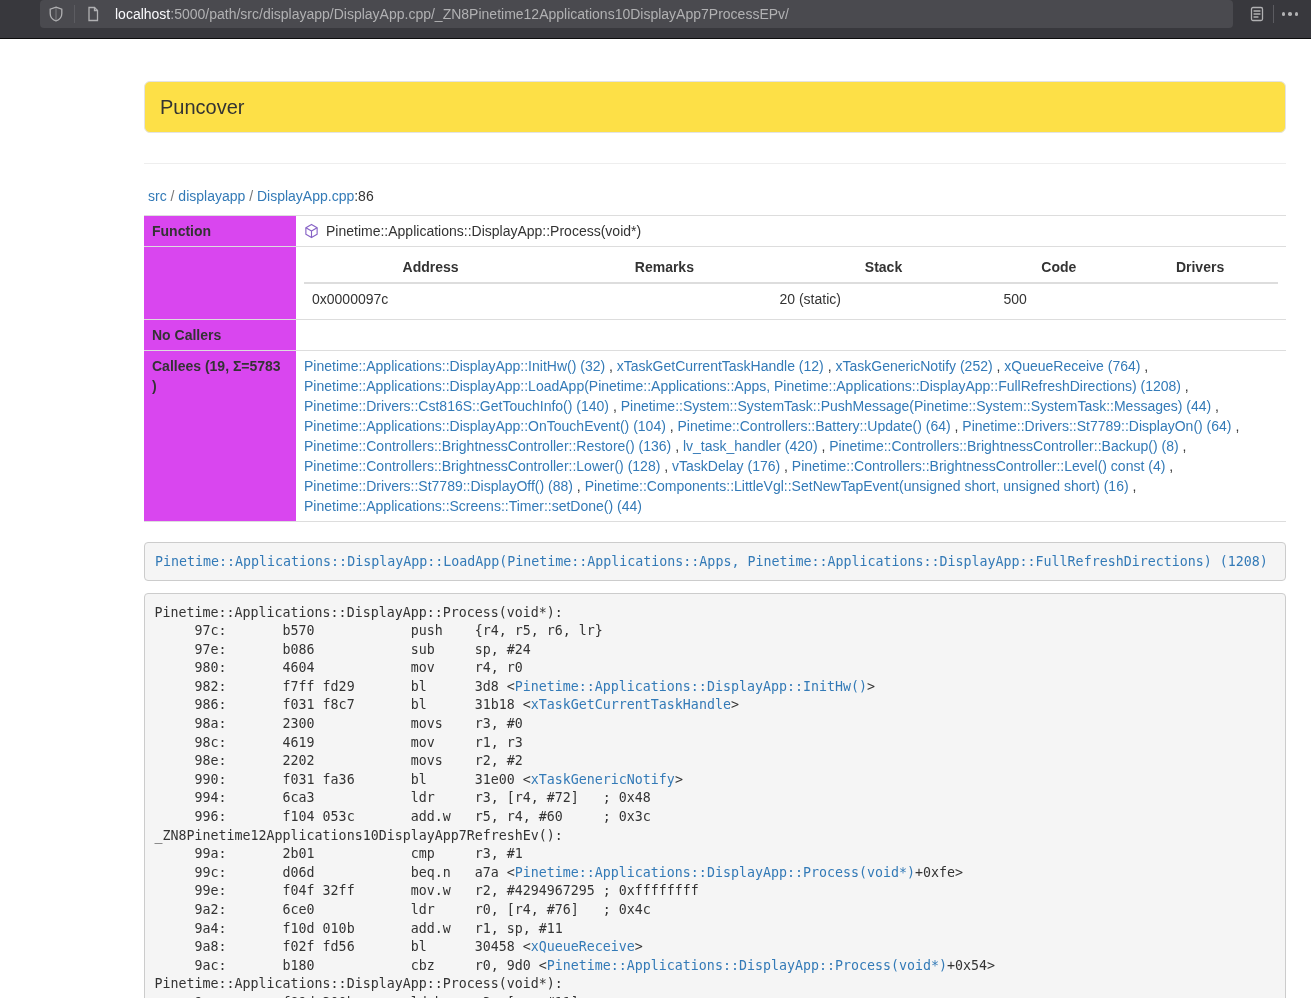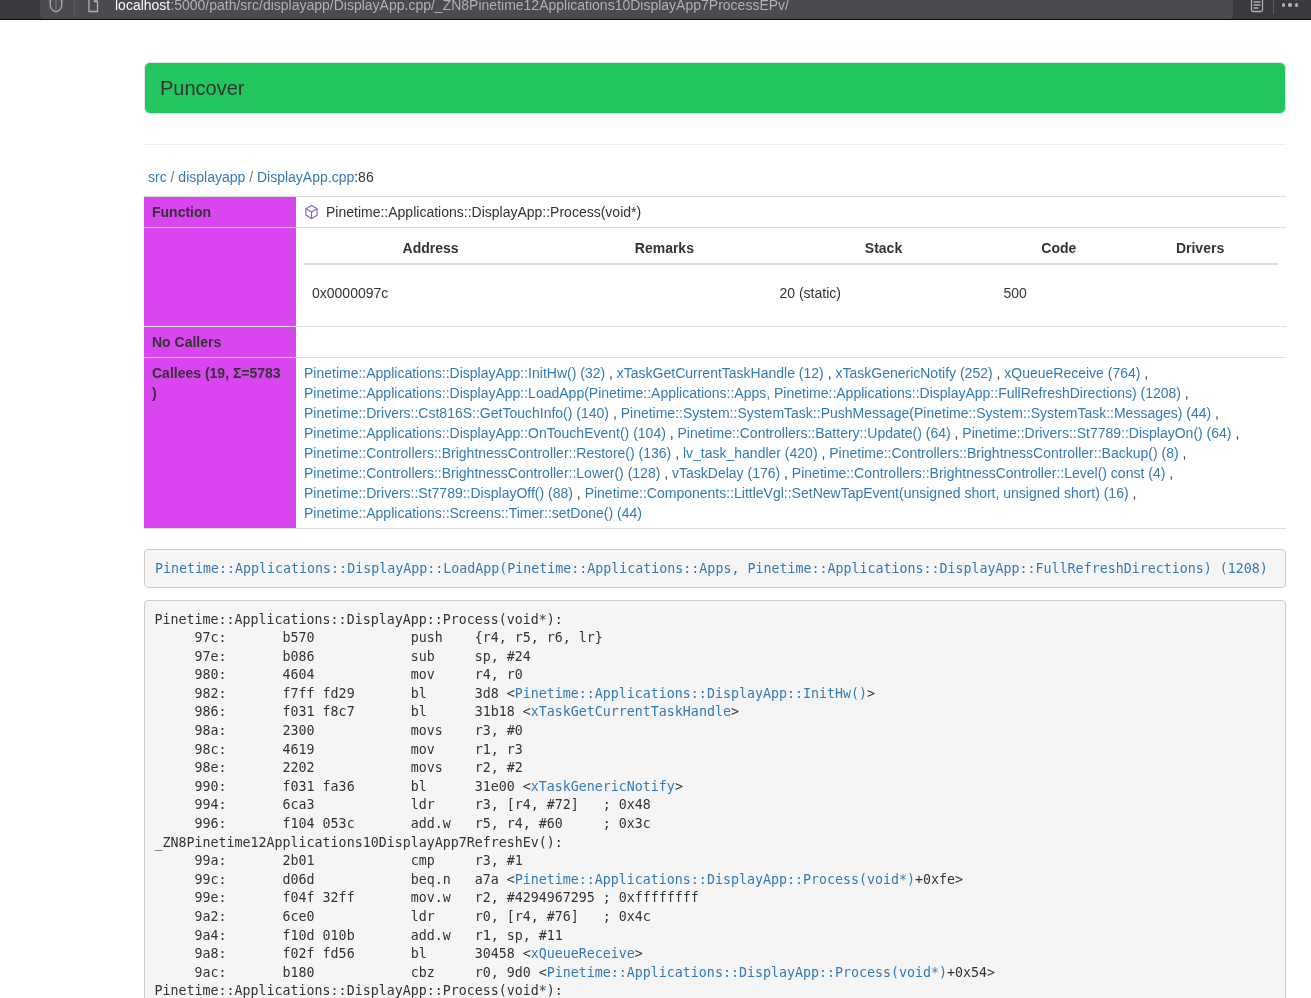--- a/index.html
+++ b/index.html
@@ -7,22 +7,22 @@
   body {
     width: 1311px; height: 998px; overflow: hidden;
     background: #ffffff;
     font-family: "Liberation Sans", sans-serif;
     font-size: 14px; color: #333333;
   }
   .lnk { color: #337ab7; text-decoration: none; cursor: pointer; }
 
   
   .browser-bar {
-    height: 20px; background: #38383d; border-bottom: 1px solid #0c0c0d;
-    display: flex; align-items: flex-end; position: relative;
+    height: 39px; background: #38383d; border-bottom: 1px solid #0c0c0d;
+    display: flex; align-items: flex-start; position: relative;
   }
   .url-field {
     margin-left: 40px; width: 1193px; height: 28px;
     background: #4a4a4f; border-radius: 4px;
     display: flex; align-items: center;
     color: #b1b1b3; font-size: 14px;
   }
   .field-icon { width: 16px; height: 16px; margin: 0 8px; flex: 0 0 auto; }
   .v-divider { width: 1px; height: 18px; background: #5c5c61; margin: 0 2px; flex: 0 0 auto; }
   .url-text { margin-left: 6px; white-space: nowrap; overflow: hidden; }
@@ -30,21 +30,21 @@
   .url-rest { color: #b1b1b3; }
   .bar-right { display: flex; align-items: center; margin-left: 10px; }
   .bar-btn { width: 28px; height: 28px; display: flex; align-items: center; justify-content: center; cursor: pointer; }
   .dots { display: flex; gap: 3px; }
   .dots i { width: 3.5px; height: 3.5px; border-radius: 50%; background: #b1b1b3; display: block; }
 
   
   .content { width: 1142px; margin-left: 144px; padding-top: 42px; }
 
   .well {
-    background: #22c55e; border: 1px solid #e3e3e3; border-radius: 6px;
+    background: #fde047; border: 1px solid #e3e3e3; border-radius: 6px;
     padding: 15px; height: 52px;
   }
   .well h1 { margin: 0; font-size: 20px; font-weight: normal; color: #333; line-height: 21px; }
 
   hr.rule { border: 0; border-top: 1px solid #eeeeee; margin: 30px 0 22px 0; }
 
   .breadcrumb { margin: 0 0 9px 4px; line-height: 20px; }
   .breadcrumb .sep { color: #777; }
   .breadcrumb .line-no { color: #333; }
 
@@ -57,21 +57,21 @@
   th.row-label { width: 152px; background: #d946ef; font-weight: bold; color: #333; }
 
   .fn-name-cell { display: flex; align-items: center; }
   .cube { width: 15px; height: 16px; margin-right: 7px; flex: 0 0 auto; }
 
   table.stats-table { width: 100%; border-collapse: collapse; }
   .stats-table th {
     text-align: center; font-weight: bold; padding: 5px 8px;
     border-bottom: 2px solid #ddd; line-height: 20px;
   }
-  .stats-table td { padding: 18px 8px; line-height: 20px; }
+  .stats-table td { padding: 5px 8px; line-height: 20px; }
   .stats-table th:nth-child(1), .stats-table td:nth-child(1) { width: 26%; }
   .stats-table th:nth-child(2), .stats-table td:nth-child(2) { width: 22%; }
   .stats-table th:nth-child(3), .stats-table td:nth-child(3) { width: 23%; }
   .stats-table th:nth-child(4), .stats-table td:nth-child(4) { width: 13%; }
   .stats-table th:nth-child(5), .stats-table td:nth-child(5) { width: 16%; }
 
   .callees-cell { line-height: 20px; }
 
   .hl-box {
     margin-top: 20px; background: #f5f5f5; border: 1px solid #ccc; border-radius: 4px;

